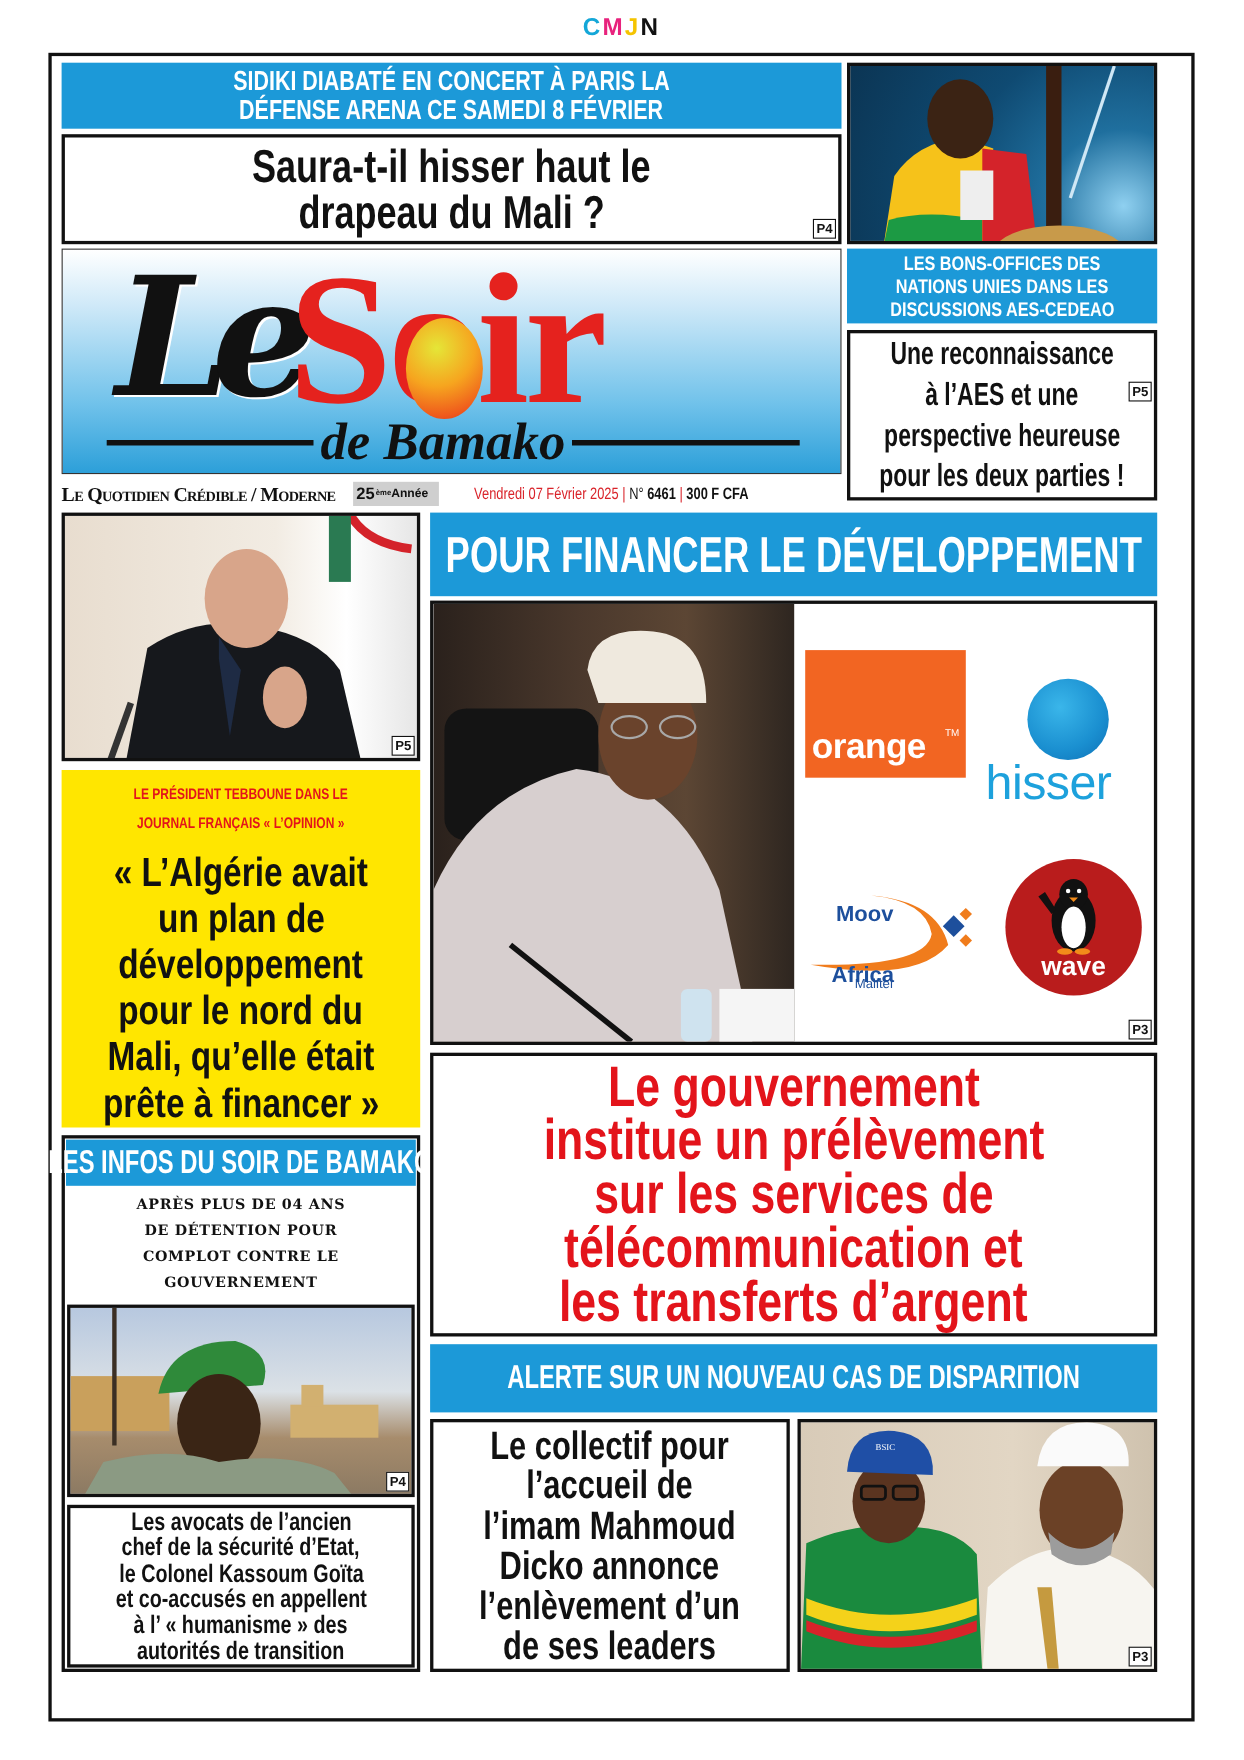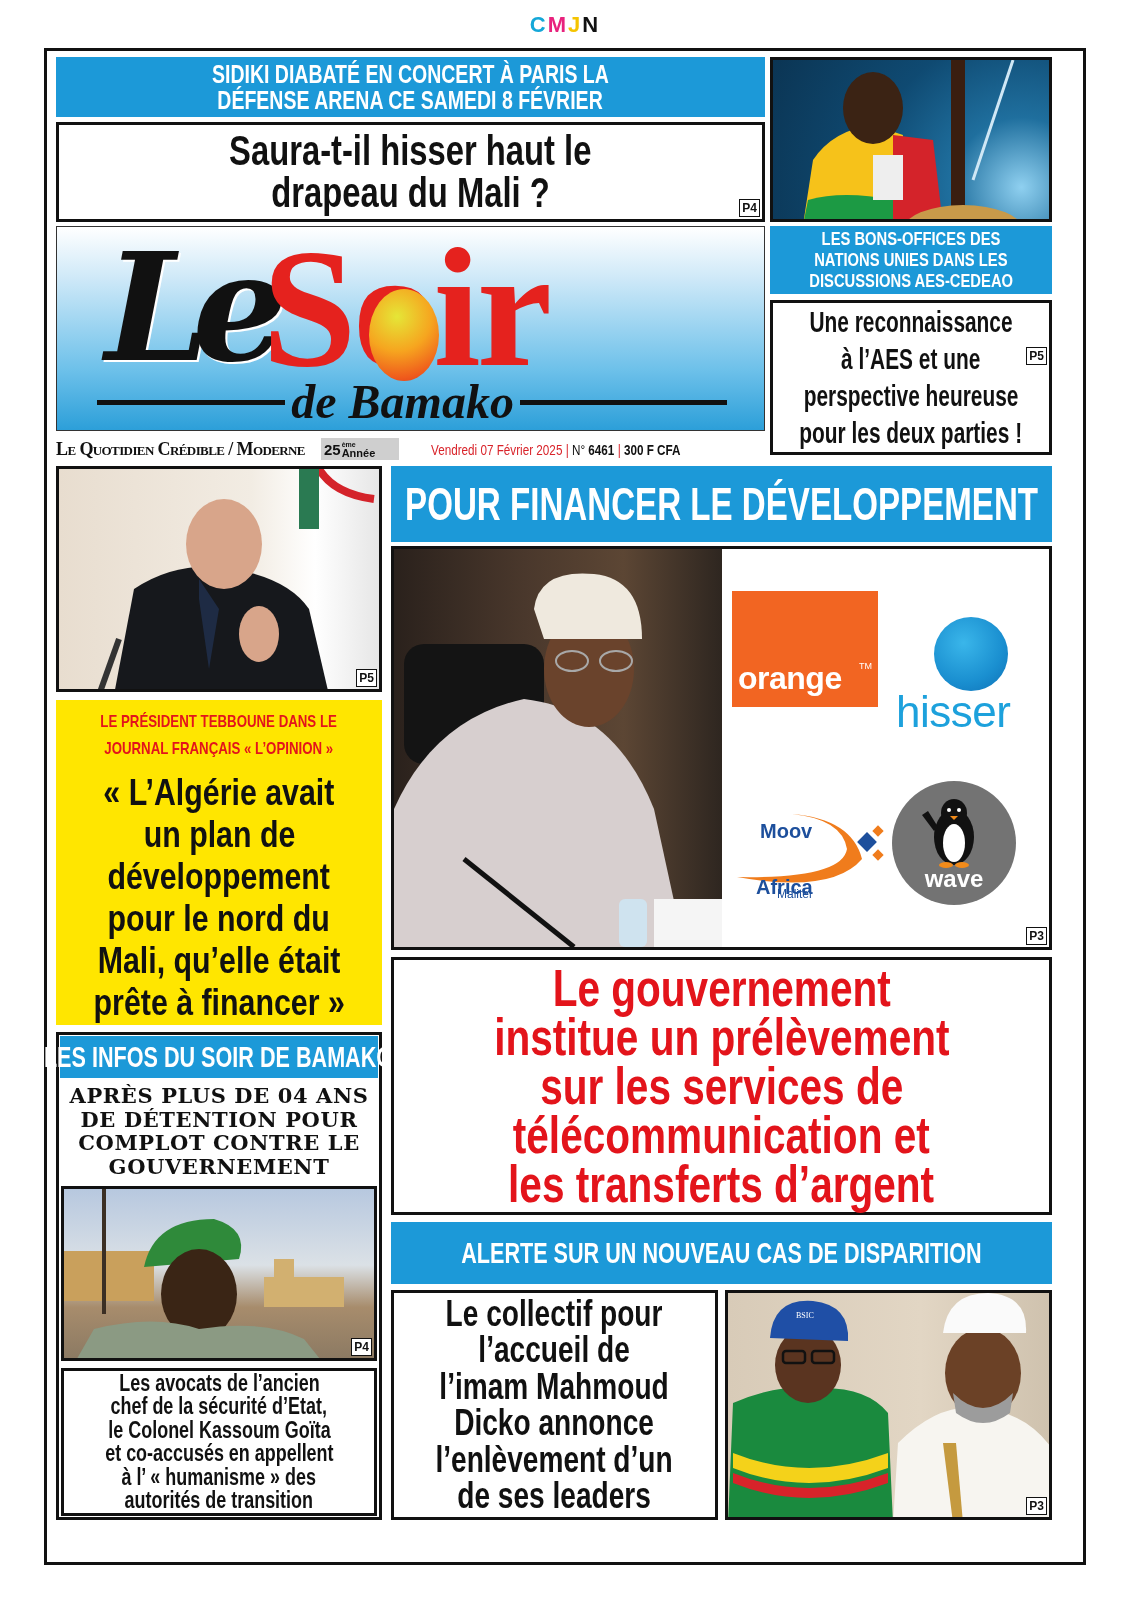--- a/index.html
+++ b/index.html
@@ -69,21 +69,21 @@
     <span style="flex:1; height:5px; background:#111;"></span>
     <span style="font-family:'Liberation Serif', serif; font-style:italic; font-weight:700; font-size:48px; color:#111; padding:0 6px; line-height:50px;">de Bamako</span>
     <span style="flex:1.1; height:5px; background:#111;"></span>
   </div>
 </div>
 
 <div class="abs" style="left:56px; top:436px; width:712px; height:26px; display:flex; align-items:center;">
   <span style="font-family:'Liberation Serif', serif; font-weight:700; font-variant:small-caps; font-size:18px; color:#111; white-space:nowrap; letter-spacing:-0.6px;">Le Quotidien Crédible / Moderne</span>
   <span style="margin-left:16px; background:#cfcfcf; height:22px; width:78px; display:flex; align-items:center; padding-left:3px; color:#111;">
     <span style="font-weight:700; font-size:15px;">25</span>
-    <span style="display:flex; flex-direction:column; line-height:8px; margin-left:1px;">
+    <span style="display:flex; line-height:8px; margin-left:1px;">
       <span style="font-size:7px; font-weight:700;">ème</span>
       <span style="font-size:11px; font-weight:700;">Année</span>
     </span>
   </span>
   <span style="margin-left:32px; white-space:nowrap; font-size:15px;">
     <span class="sq" style="transform-origin:left;">
       <span style="color:#d9232a;">Vendredi 07 Février 2025</span>
       <span style="color:#d9232a;">|</span>
       <span style="color:#111;">N°</span>
       <span style="font-weight:700; color:#111;">6461</span>
@@ -114,40 +114,40 @@
     <path d="M55 226 L75 120 Q120 90 175 100 Q230 110 250 140 L270 226 Z" fill="#16181c"></path>
     <path d="M140 110 L160 140 L150 200 L140 130 Z" fill="#1e2b44"></path>
     <ellipse cx="165" cy="75" rx="38" ry="45" fill="#d8a58a"></ellipse>
     <ellipse cx="200" cy="165" rx="20" ry="28" fill="#d8a58a"></ellipse>
     <line x1="60" y1="170" x2="40" y2="226" stroke="#333" stroke-width="6"></line>
   </svg>
   <span class="pagetag">P5</span>
 </div>
 
 <div class="abs" style="left:56px; top:700px; width:326px; height:325px; background:#ffe600; text-align:center;">
-  <div style="margin-top:8px; color:#e3141b; font-weight:700; font-size:17px; line-height:27px;">
+  <div style="margin-top:8px; color:#e3141b; font-weight:700; font-size:14px; line-height:27px;">
     <span class="line"><span class="sq">LE PRÉSIDENT TEBBOUNE DANS LE</span></span>
     <span class="line"><span class="sq">JOURNAL FRANÇAIS « L’OPINION »</span></span>
   </div>
   <div style="margin-top:10px; color:#111; font-weight:700; font-size:37px; line-height:42px;">
     <span class="line"><span class="sq2">« L’Algérie avait</span></span>
     <span class="line"><span class="sq2">un plan de</span></span>
     <span class="line"><span class="sq2">développement</span></span>
     <span class="line"><span class="sq2">pour le nord du</span></span>
     <span class="line"><span class="sq2">Mali, qu’elle était</span></span>
     <span class="line"><span class="sq2">prête à financer »</span></span>
   </div>
 </div>
 
 <div class="abs" style="left:56px; top:1032px; width:326px; height:488px; border:3px solid #111; background:#fff;">
 </div>
 <div class="abs blue center" style="left:60px; top:1036px; width:318px; height:42px; font-weight:700; font-size:30px;">
   <span class="line"><span class="sq3">LES INFOS DU SOIR DE BAMAKO</span></span>
 </div>
-<div class="abs center" style="left:60px; top:1082px; width:318px; height:98px; font-family:'DejaVu Serif', serif; font-weight:700; font-size:21px; line-height:23.5px; color:#111; letter-spacing:0.6px;">
+<div class="abs center" style="left:60px; top:1082px; width:318px; height:98px; font-family:'DejaVu Serif', serif; font-weight:700; font-size:13px; line-height:23.5px; color:#111; letter-spacing:0.6px;">
   <span class="line">APRÈS PLUS DE 04 ANS</span>
   <span class="line">DE DÉTENTION POUR</span>
   <span class="line">COMPLOT CONTRE LE</span>
   <span class="line">GOUVERNEMENT</span>
 </div>
 <div class="abs photo" style="left:61px; top:1186px; width:316px; height:175px; background: linear-gradient(#b7c8df 0%, #dbe1e6 45%, #a78c6c 70%, #8c7a63 100%);">
   <svg width="316" height="175" viewBox="0 0 316 175">
     <rect x="0" y="62" width="90" height="50" fill="#c9a05c"></rect>
     <rect x="200" y="88" width="80" height="30" fill="#d2b070"></rect>
     <rect x="210" y="70" width="20" height="20" fill="#d2b070"></rect>
@@ -201,21 +201,21 @@
       <path d="M5 78 Q100 95 130 60 Q120 20 60 15 Q110 20 115 50 Q110 80 5 78 Z" fill="#f07c1c"></path>
       <rect x="128" y="36" width="14" height="14" transform="rotate(45 135 43)" fill="#1d4f9c"></rect>
       <rect x="142" y="28" width="8" height="8" transform="rotate(45 146 32)" fill="#f07c1c"></rect>
       <rect x="142" y="52" width="8" height="8" transform="rotate(45 146 56)" fill="#f07c1c"></rect>
     </svg>
     <span style="position:absolute; left:28px; top:22px; color:#1d4f9c; font-weight:700; font-size:20px; line-height:20px;">Moov</span>
     <span style="position:absolute; left:24px; top:42px; color:#1d4f9c; font-weight:700; font-size:20px; line-height:20px;margin-top:36px;">Africa</span>
     <span style="position:absolute; left:45px; top:88px; color:#1d4f9c; font-size:12px;">Malitel</span>
   </div>
 
-  <div style="position:absolute; left:498px; top:232px; width:124px; height:124px; border-radius:50%; background:#737373;">
+  <div style="position:absolute; left:520px; top:232px; width:124px; height:124px; border-radius:50%; background:#b91c1c;">
     <svg width="124" height="124" viewBox="0 0 124 124" style="position:absolute; left:0; top:0;">
       <ellipse cx="62" cy="56" rx="20" ry="28" fill="#111"></ellipse>
       <ellipse cx="62" cy="32" rx="13" ry="14" fill="#111"></ellipse>
       <ellipse cx="62" cy="62" rx="11" ry="19" fill="#fff"></ellipse>
       <circle cx="57" cy="29" r="2" fill="#fff"></circle>
       <circle cx="67" cy="29" r="2" fill="#fff"></circle>
       <path d="M58 35 L66 35 L62 39 Z" fill="#f28b1a"></path>
       <path d="M42 50 L30 34 L36 30 L46 46 Z" fill="#111"></path>
       <ellipse cx="54" cy="84" rx="7" ry="3" fill="#f28b1a"></ellipse>
       <ellipse cx="70" cy="84" rx="7" ry="3" fill="#f28b1a"></ellipse>

